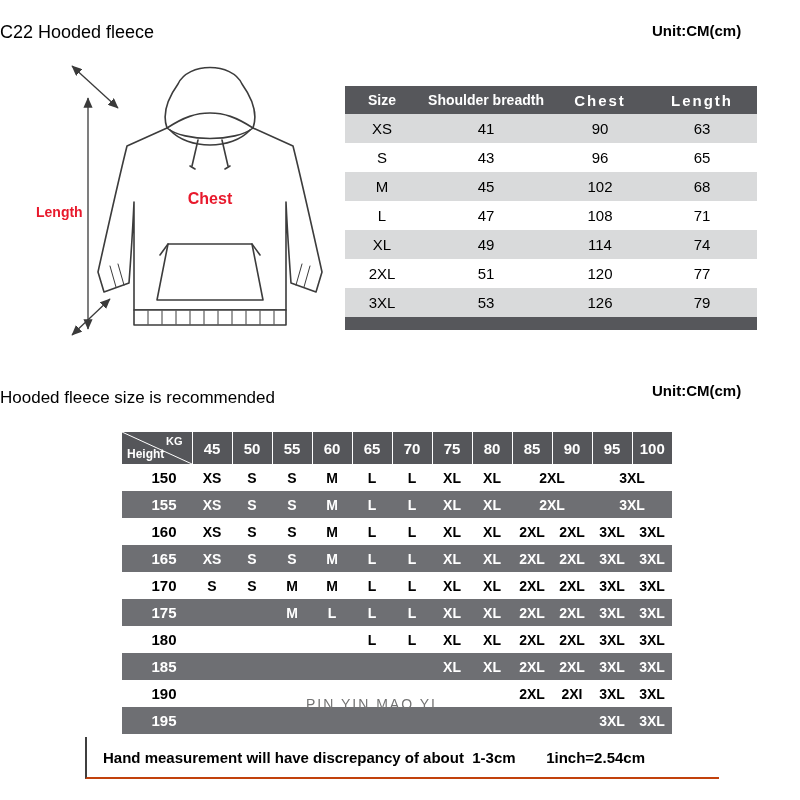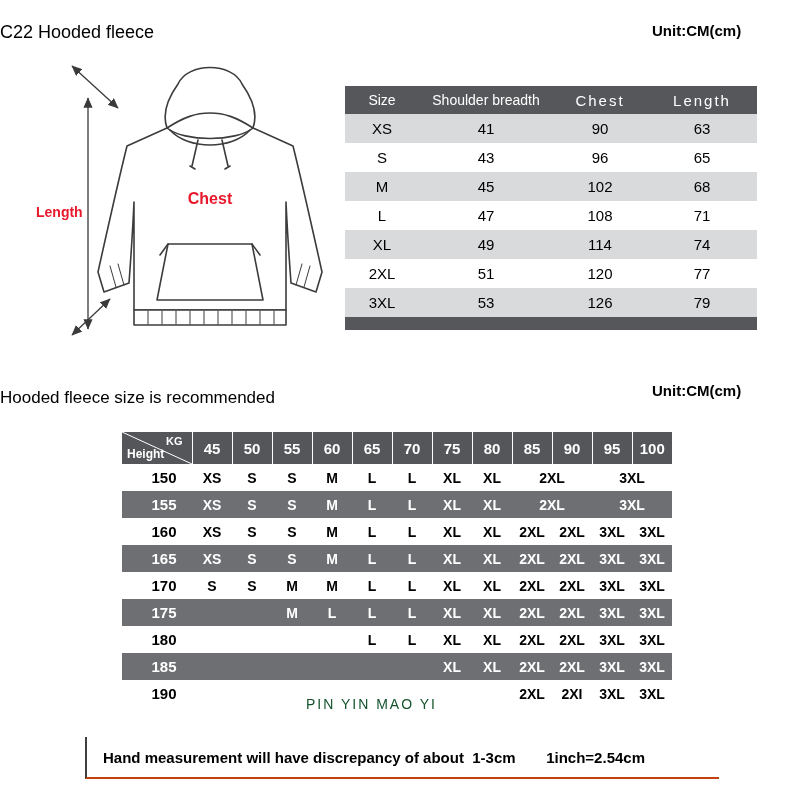--- a/index.html
+++ b/index.html
@@ -16,40 +16,40 @@
   
   .diagram { position:absolute; left:30px; top:52px; width:310px; height:300px; }
   .diagram svg { position:absolute; left:0; top:0; }
   .chest-label  { position:absolute; left:135px; top:138px; width:90px; text-align:center;
                   color:#e8192c; font-size:16px; font-weight:bold; }
   .length-label { position:absolute; left:6px; top:152px; color:#e8192c; font-size:14px; font-weight:bold; }
 
   
   .size-table { position:absolute; left:345px; top:86px; width:412px;
                 border-collapse:collapse; table-layout:fixed; }
-  .size-table th { background:#56575b; color:#fff; height:28px; font-size:14px; font-weight:normal; white-space:nowrap; }
+  .size-table th { background:#56575b; color:#fff; height:28px; font-size:14px; font-weight:bold; white-space:nowrap; }
   .size-table thead th:nth-child(3), .size-table thead th:nth-child(4) { font-size:15px; letter-spacing:2px; }
   .size-table td { height:29px; text-align:center; font-size:15px; background:#fff; }
   .size-table tr.shade td { background:#d9dadb; }
   .size-table-footer { position:absolute; left:345px; top:317px; width:412px; height:13px; background:#56575b; }
 
   
   .fit-table { position:absolute; left:122px; top:432px; width:550px;
                border-collapse:collapse; table-layout:fixed; }
   .fit-table thead th { background:#55565a; color:#fff; height:32px; font-size:15px; font-weight:bold;
                         border-right:1px solid #fff; }
   .fit-table thead th:last-child { border-right:none;margin-top:48px; }
   .fit-table thead th.corner { position:relative; }
   .corner-kg     { position:absolute; top:3px; right:9px; font-size:11px; font-weight:bold; color:#fff;margin-left:36px; }
   .corner-height { position:absolute; bottom:3px; left:5px; font-size:12px; font-weight:bold; color:#fff; }
   .fit-table tbody th { height:27px; text-align:center; padding-left:14px; font-size:15px; font-weight:bold; background:#fff; color:#000; }
   .fit-table tbody td { height:27px; text-align:center; font-size:14px; font-weight:bold; background:#fff; color:#000; }
   .fit-table tbody tr.dark th, .fit-table tbody tr.dark td { background:#6e6f73; color:#fff; }
 
-  .watermark { position:absolute; left:306px; top:696px; color:#14532d; font-size:14px; letter-spacing:2px; z-index:5; }
+  .watermark { position:absolute; left:306px; top:696px; color:#737373; font-size:14px; letter-spacing:2px; z-index:5; }
 
   .note-box { position:absolute; left:85px; top:737px; width:634px; height:42px;
               border-left:2px solid #3f3f3f; border-bottom:2px solid #c2410c;
               display:flex; align-items:center; }
   .note-text { font-size:15px; font-weight:bold; margin-left:16px; white-space:pre-wrap; }
   .inch-text { font-size:15px; font-weight:bold; margin-left:auto; margin-right:74px; }
 </style>
 </head>
 <body>
 
@@ -341,20 +341,35 @@
           <td></td>
           <td></td>
           <td></td>
           <td></td>
           <td></td>
           <td>2XL</td>
           <td>2XI</td>
           <td>3XL</td>
           <td>3XL</td>
         </tr>
+        <tr class="dark">
+          <th>195</th>
+          <td></td>
+          <td></td>
+          <td></td>
+          <td></td>
+          <td></td>
+          <td></td>
+          <td></td>
+          <td></td>
+          <td></td>
+          <td></td>
+          <td>3XL</td>
+          <td>3XL</td>
+        </tr>
       </tbody>
   </table>
 
   <div class="watermark">PIN YIN MAO YI</div>
 
   <div class="note-box">
     <span class="note-text">Hand measurement will have discrepancy of about  1-3cm</span>
     <span class="inch-text">1inch=2.54cm</span>
   </div>
 

